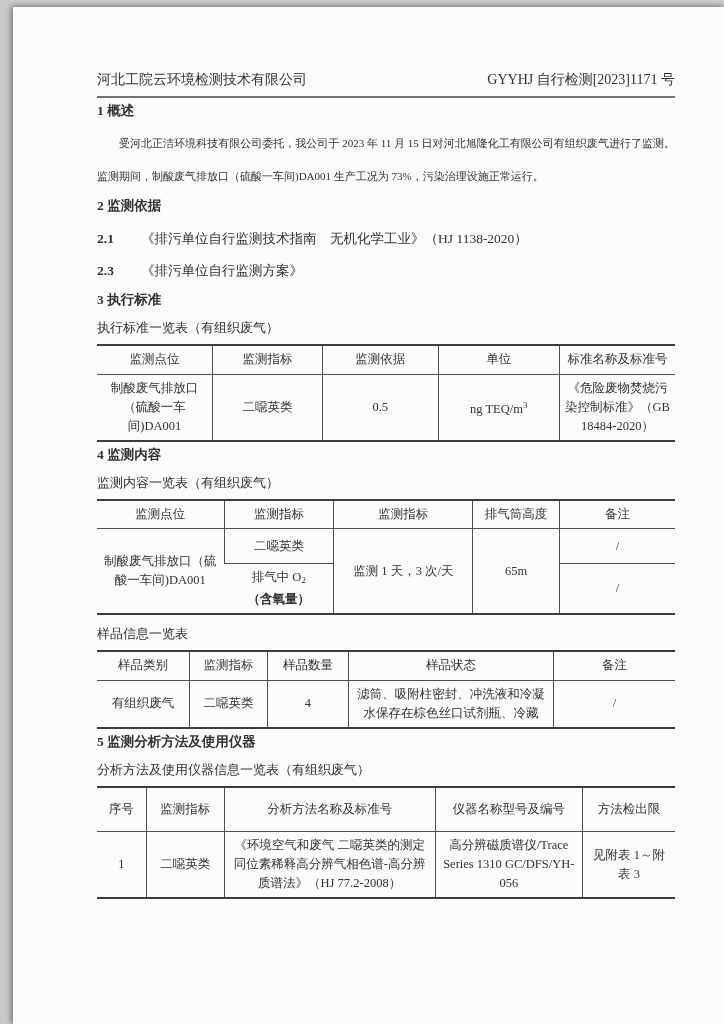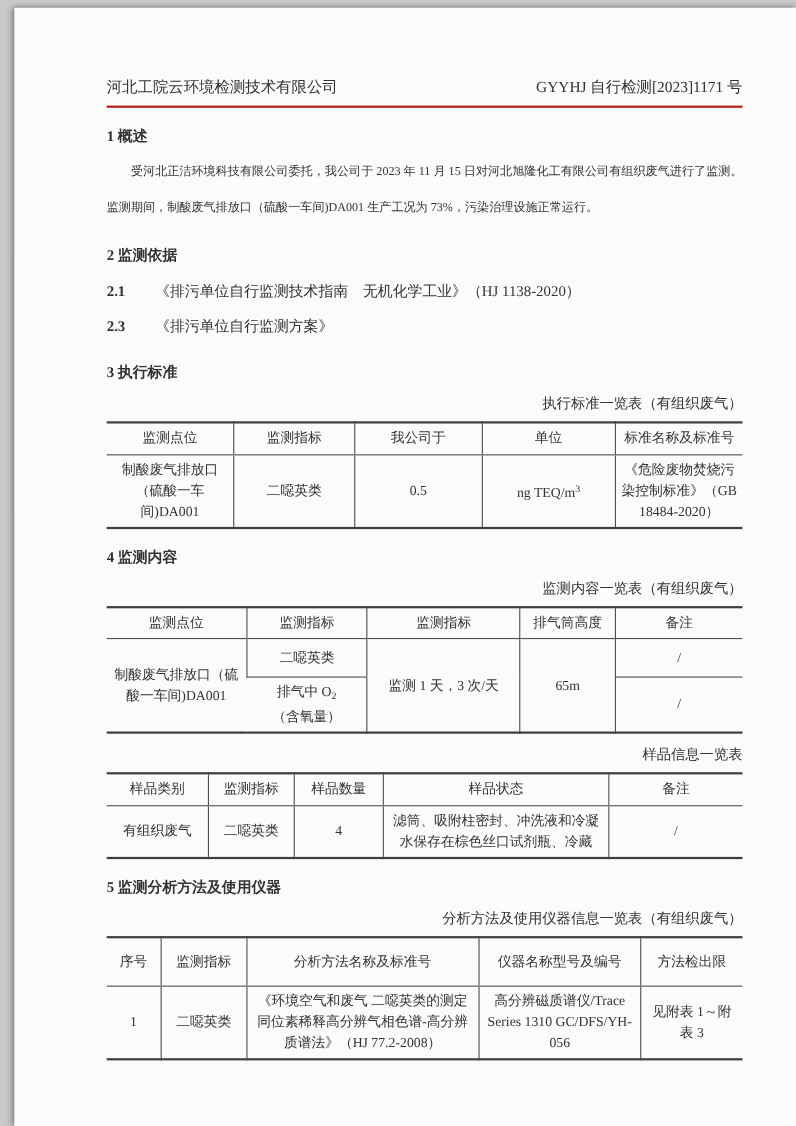--- a/index.html
+++ b/index.html
@@ -19,45 +19,45 @@
   .content {
     padding: 64px 49px 0 84px;
   }
   
   .doc-header {
     display: flex;
     justify-content: space-between;
     align-items: flex-end;
     font-size: 14px;
     padding-bottom: 7px;
-    border-bottom: 2px solid #b91c1c;
+    border-bottom: 2px solid #737373;
   }
   
   .sec-title {
     font-size: 13.5px;
     font-weight: bold;
-    margin-top: 17px;
+    margin-top: 4px;
   }
   .body-para {
     font-size: 11px;
     line-height: 33px;
     text-indent: 2em;
     text-align: justify;
     margin-top: 7px;
   }
   .ref-list { margin-top: 8px; }
   .ref-item {
     font-size: 13.5px;
     line-height: 32px;
     display: flex;
   }
   .ref-no { width: 44px; flex: 0 0 44px; font-weight: bold; }
   
   .tbl-caption {
-    text-align: right;
+    text-align: left;
     font-size: 13px;
     margin-top: 10px;
     margin-bottom: 7px;
   }
   table {
     width: 100%;
     border-collapse: collapse;
     border-top: 2.4px solid #3d3d3d;
     border-bottom: 2.4px solid #3d3d3d;
     font-size: 12.5px;
@@ -73,21 +73,21 @@
   th:first-child, td:first-child { border-left: none; }
   thead th { border-bottom: 1.2px solid #4e4e4e; height: 29px; }
   tr.divided td.cell-split { border-bottom: 1px solid #4e4e4e; }
   .t1 tbody td { height: 58px; }
   .t2 tbody td { height: 35px; }
   .t3 tbody td { height: 40px; }
   .t4 thead th { height: 45px; }
   .t4 tbody td { height: 53px; }
   sub { font-size: 9px; vertical-align: -2px; }
   sup { font-size: 9px; vertical-align: 5px; }
-  .blk { display: block; }
+  .blk { display: block; font-weight: bold; }
 </style>
 </head>
 <body>
 
 <div class="page">
   <div class="content">
 
     <div class="doc-header">
       <span>河北工院云环境检测技术有限公司</span>
       <span>GYYHJ 自行检测[2023]1171 号</span>
@@ -115,21 +115,21 @@
           <col style="width:20%">
           <col style="width:19%">
           <col style="width:20%">
           <col style="width:21%">
           <col style="width:20%">
         </colgroup>
       <thead>
         <tr>
           <th>监测点位</th>
           <th>监测指标</th>
-          <th>我公司于</th>
+          <th>监测依据</th>
           <th>单位</th>
           <th>标准名称及标准号</th>
         </tr>
       </thead>
       <tbody>
         <tr>
           <td>制酸废气排放口（硫酸一车间)DA001</td>
           <td>二噁英类</td>
           <td>0.5</td>
           <td><span>ng TEQ/m</span><sup>3</sup></td>

